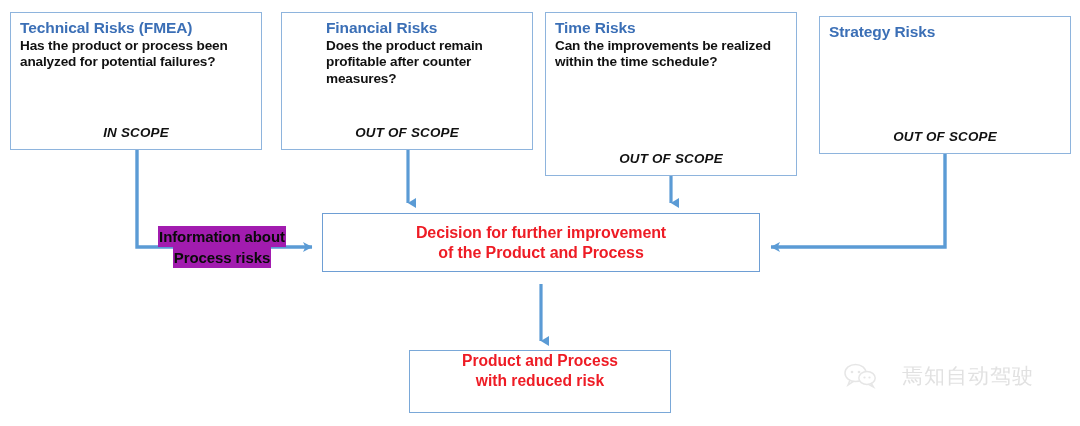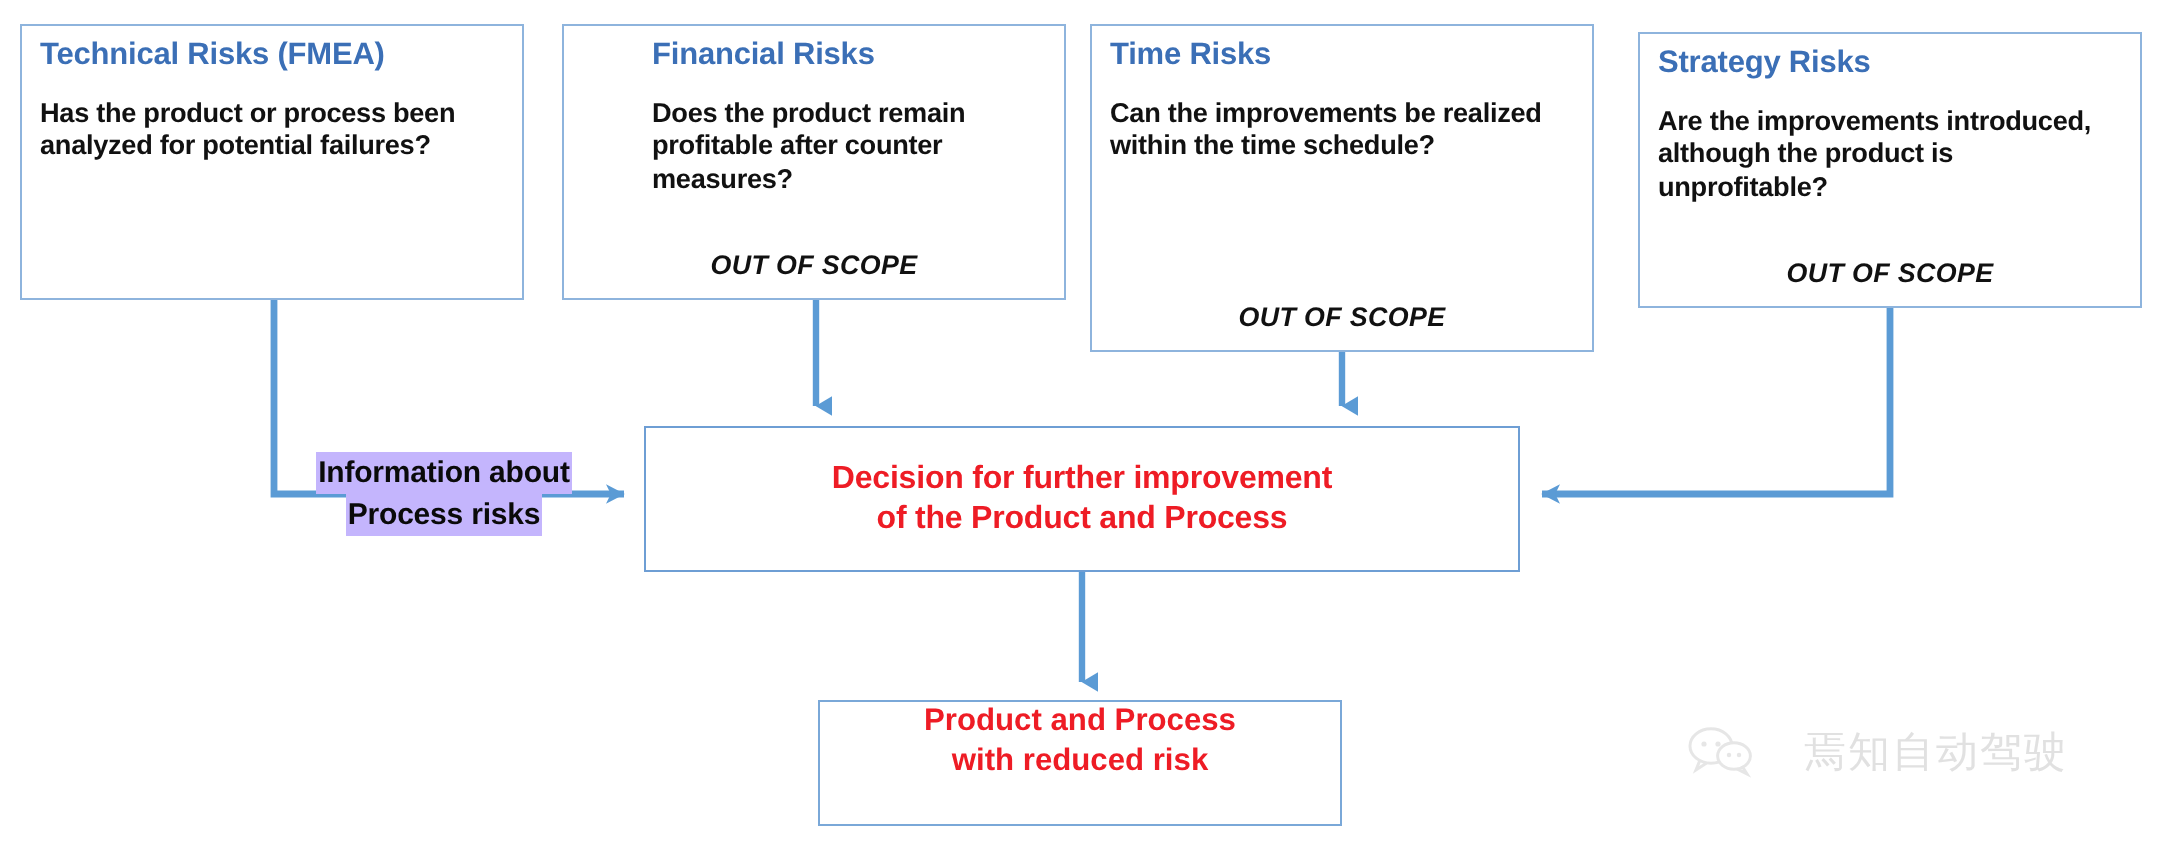--- a/index.html
+++ b/index.html
@@ -38,21 +38,21 @@
     font-weight: bold;
     line-height: 18px;
     letter-spacing: -0.1px;
     white-space: nowrap;
   }
   .risk-question {
     color: #111111;
     font-size: 13.6px;
     font-weight: bold;
     line-height: 16.4px;
-    margin-top: 12px;
+    margin-top: 1px;
     letter-spacing: -0.15px;
   }
   .risk-scope {
     position: absolute;
     left: 0;
     right: 0;
     bottom: 9px;
     text-align: center;
     font-size: 13.4px;
     font-weight: bold;
@@ -102,21 +102,21 @@
     z-index: 4;
     text-align: center;
     color: #0a0a0a;
     font-size: 15px;
     font-weight: bold;
     line-height: 21px;
     letter-spacing: -0.1px;
     white-space: nowrap;
   }
   .info-line {
-    background: #c4b5fd;
+    background: #a21caf;
     display: inline-block;
     padding: 0 1px;
   }
   .watermark {
     position: absolute;
     display: flex;
     align-items: center;
     gap: 7px;
     z-index: 5;
     opacity: 0.55;
@@ -154,46 +154,46 @@
     <path d="M671,150 L671,203" fill="none" stroke="#5b9bd5" stroke-width="3.2" marker-end="url(#arrowDown)"></path>
 
     <path d="M945,150 L945,247 L771,247" fill="none" stroke="#5b9bd5" stroke-width="3.4" marker-end="url(#arrowLeft)"></path>
 
     <path d="M541,284 L541,341" fill="none" stroke="#5b9bd5" stroke-width="3.2" marker-end="url(#arrowDown)"></path>
   </svg>
 
   <div class="risk-box" style="left:10px; top:12px; width:252px; height:138px;">
     <div class="risk-title">Technical Risks (FMEA)</div>
     <div class="risk-question">Has the product or process been analyzed for potential failures?</div>
+    <div class="risk-scope">IN SCOPE</div>
   </div>
 
   <div class="risk-box" style="left:281px; top:12px; width:252px; height:138px;padding-left:44px;">
     <div class="risk-title">Financial Risks</div>
     <div class="risk-question">Does the product remain profitable after counter measures?</div>
     <div class="risk-scope">OUT OF SCOPE</div>
   </div>
 
   <div class="risk-box" style="left:545px; top:12px; width:252px; height:164px;">
     <div class="risk-title">Time Risks</div>
     <div class="risk-question">Can the improvements be realized within the time schedule?</div>
     <div class="risk-scope">OUT OF SCOPE</div>
   </div>
 
   <div class="risk-box" style="left:819px; top:16px; width:252px; height:138px;">
     <div class="risk-title">Strategy Risks</div>
-    <div class="risk-question">Are the improvements introduced, although the product is unprofitable?</div>
     <div class="risk-scope">OUT OF SCOPE</div>
   </div>
 
   <div class="info-label" style="left:132px; top:226px; width:180px;">
     <div><span class="info-line">Information about</span></div>
     <div><span class="info-line">Process risks</span></div>
   </div>
 
-  <div class="decision-box" style="left:322px; top:213px; width:438px; height:73px;">
+  <div class="decision-box" style="left:322px; top:213px; width:438px; height:59px;">
     <div class="decision-text">Decision for further improvement
 of the Product and Process</div>
   </div>
 
   <div class="result-box" style="left:409px; top:350px; width:262px; height:63px;">
     <div class="result-text">Product and Process
 with reduced risk</div>
   </div>
 
   <div class="watermark" style="left:843px; top:362px;gap:25px;">

